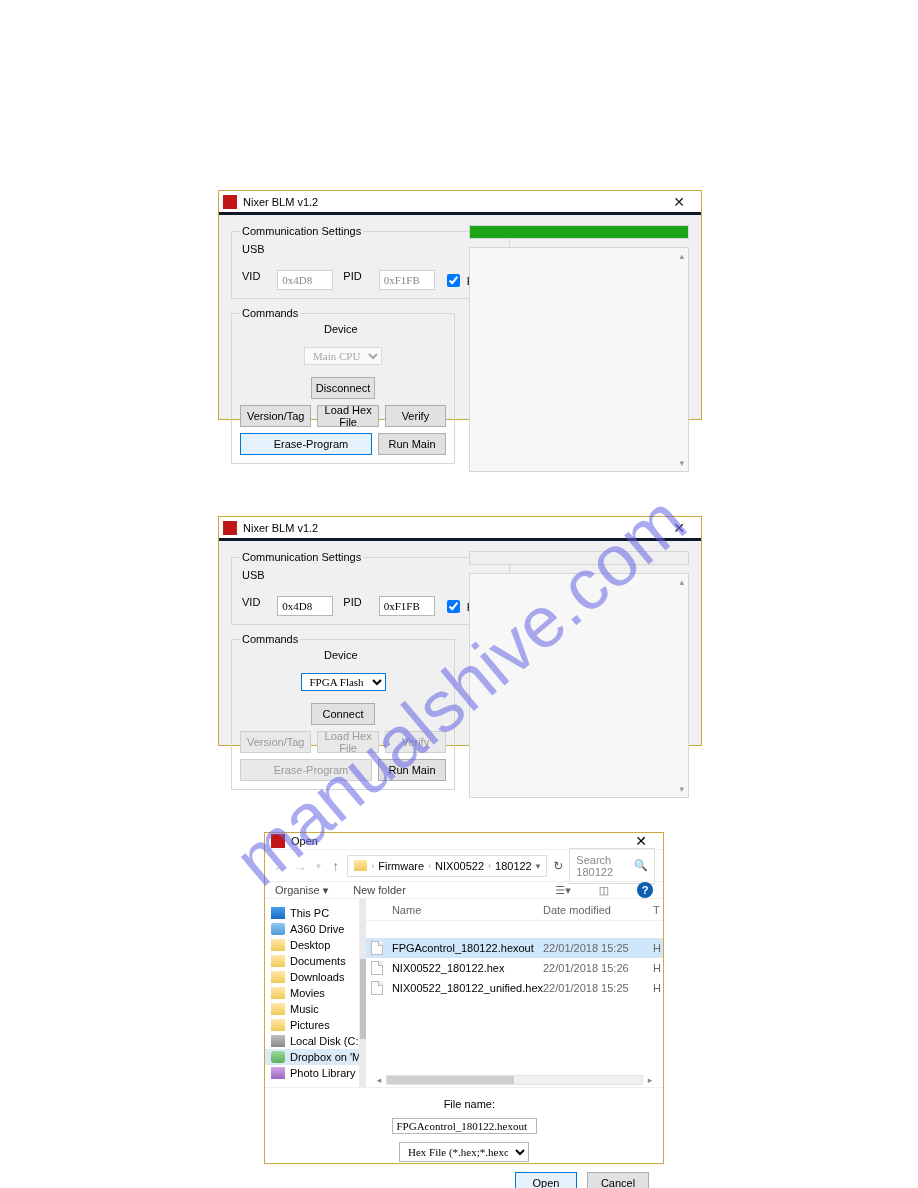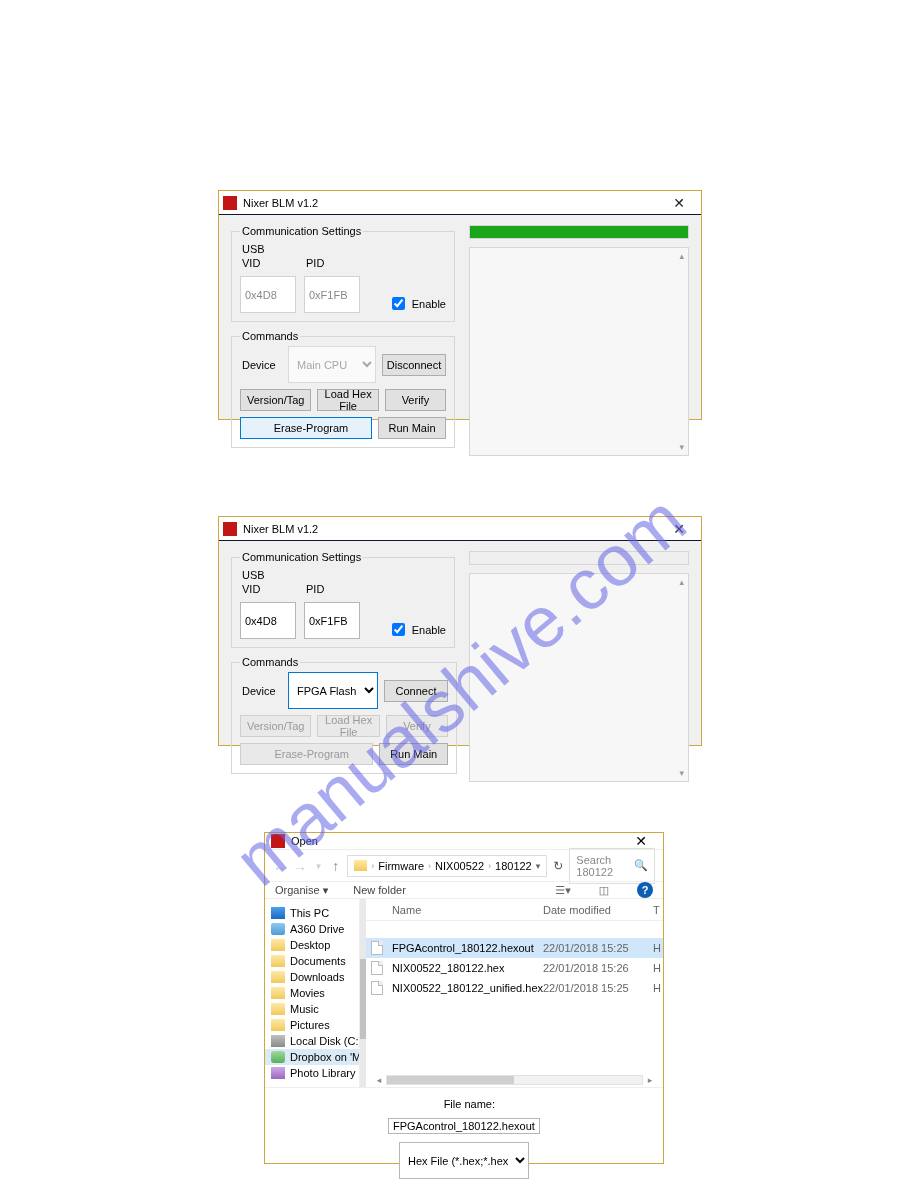--- a/index.html
+++ b/index.html
@@ -28,21 +28,21 @@
   .app-window {
     position: absolute;
     border: 1px solid #cba841;
     background: #f0f0f0;
   }
   .titlebar {
     display: flex;
     align-items: center;
     height: 24px;
     background: #fff;
-    border-bottom: 1px solid #0f172a;
+    border-bottom: 3px solid #0f172a;
     padding: 0 4px;
   }
   .titlebar .logo {
     width: 14px; height: 14px;
     background: #c21515;
     margin-right: 6px;
   }
   .titlebar .title { flex: 1; font-size: 11px; }
   .titlebar .close-x {
     width: 36px; text-align: center; font-size: 14px;
@@ -52,32 +52,32 @@
   .left-col { width: 224px; }
   .right-col { flex: 1; display: flex; flex-direction: column; }
   fieldset {
     border: 1px solid #d6d6d6;
     padding: 4px 8px 8px;
     margin: 0 0 8px 0;
   }
   legend { font-size: 11px; padding: 0 2px; }
   .usb-legend { font-size: 11px; margin: 2px 0 0 2px; }
   .usb-row { display: flex; gap: 8px; margin-top: 2px; align-items: flex-end; }
-  .usb-row .fld { display: flex; flex-direction: column; gap: 7px; }
+  .usb-row .fld { display: flex; flex-direction: row; gap: 17px; }
   .lbl { font-size: 11px; margin-left: 2px; }
   input[type="text"], select {
-    font-family: Liberation Sans, sans-serif; font-size: 11px;
+    font-family: Liberation Serif, serif; font-size: 11px;
     border: 1px solid #b6b6b6;
     background: #fff;
-    height: 37px;
+    height: 20px;
     padding: 1px 4px;
   }
   input.dis, select.dis { color: #888; background: #fff; border-color: #d2d2d2; }
   .enable-wrap { display: flex; align-items: center; gap: 4px; margin-left: auto; margin-top: 14px; font-size: 11px; }
-  .cmd-row { display: flex; align-items: center; gap: 6px; margin-bottom: 6px; }
+  .cmd-row { display: flex; align-items: center; gap: 12px; margin-bottom: 6px; flex-direction: column; }
   .cmd-row .lbl { width: 40px; }
   .btn {
     font-family: inherit; font-size: 11px;
     border: 1px solid #adadad;
     background: #e1e1e1;
     height: 22px;
     display: inline-flex; align-items: center; justify-content: center;
     cursor: default;
   }
   .btn.dis { color: #9a9a9a; background: #e9e9e9; border-color: #cfcfcf; }

